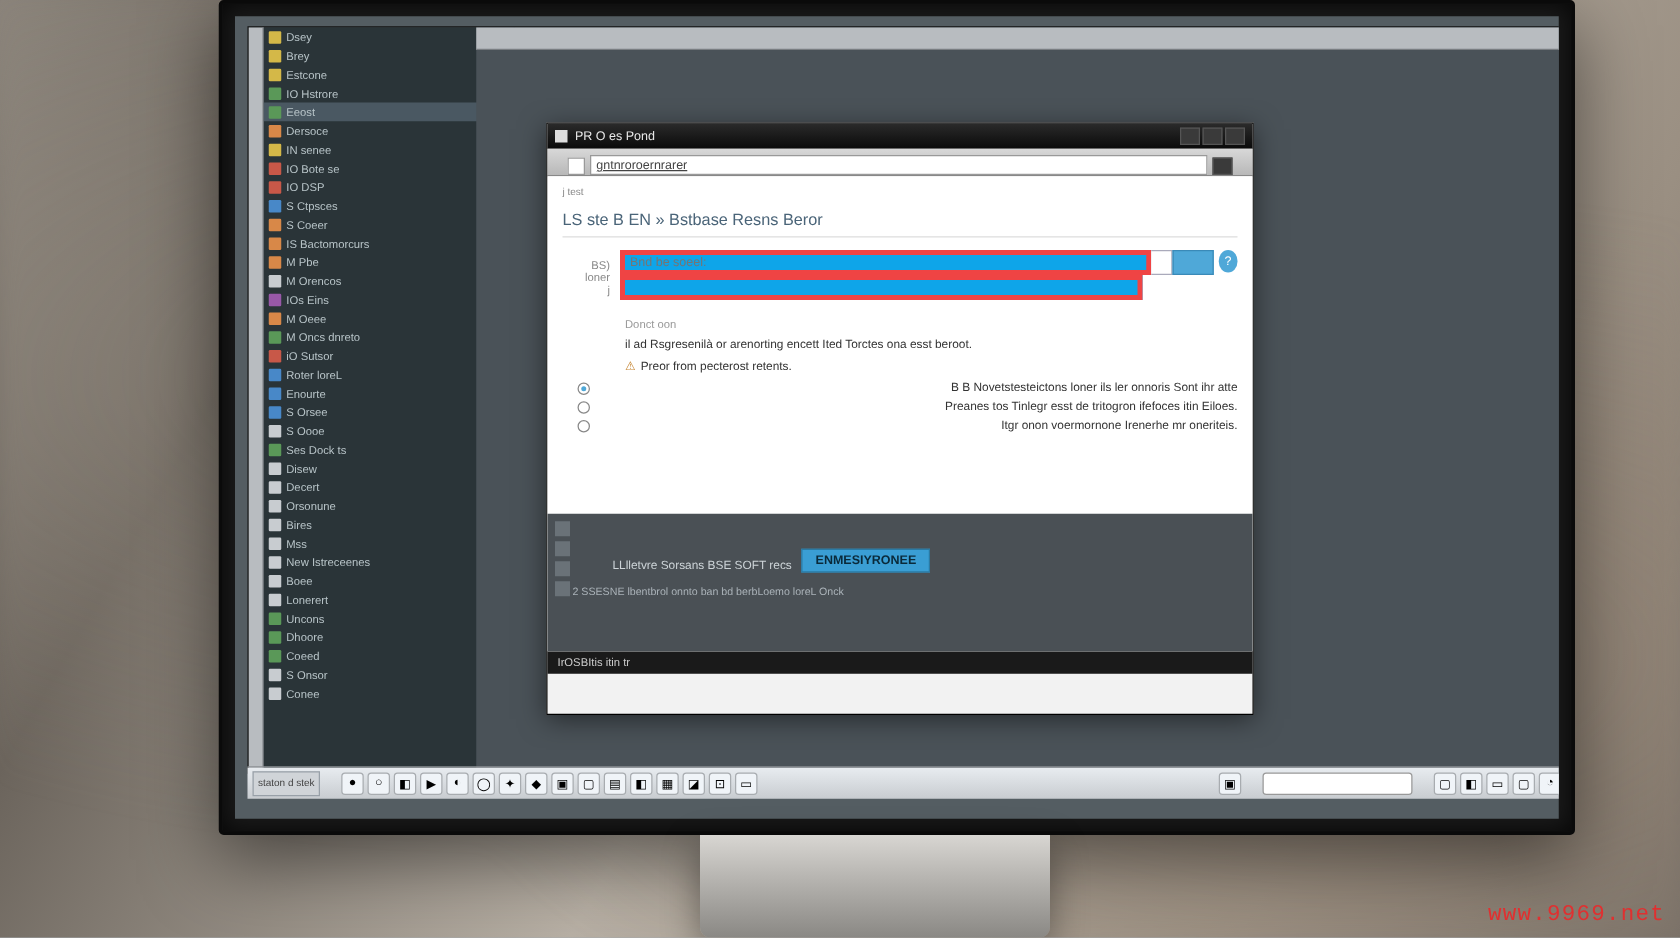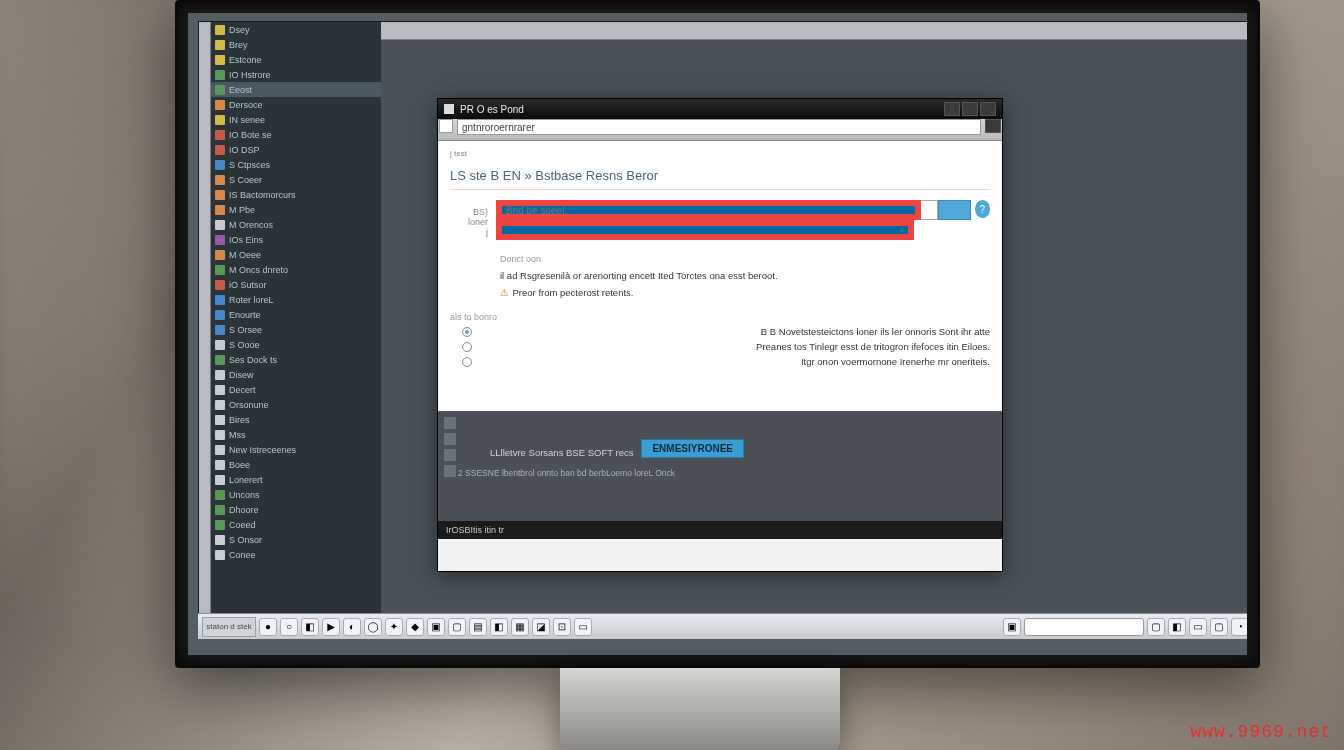--- a/index.html
+++ b/index.html
@@ -127,37 +127,38 @@
 .title-btn {
   width: 16px; height: 14px;
   background: #3a3a3a;
   border: 1px solid #555;
 }
 .dialog-url {
   height: 22px;
   background: linear-gradient(180deg, #d8d8d8, #b8b8b8);
   border-bottom: 1px solid #888;
   display: flex;
-  align-items: flex-start;
-  padding: 0 1px;
+  align-items: flex-end;
+  padding: 0 16px;
   font-size: 10px;
   color: #444;
+  text-decoration: underline;
 }
 .url-icon { width: 14px; height: 14px; background: #fff; border: 1px solid #999; margin-right: 4px; }
 .url-field { flex: 1; height: 16px; background: #fff; border: 1px solid #999; padding: 0 4px; display: flex; align-items: center; }
 .dialog-body { background: #fff; padding: 8px 12px; height: 380px; position: relative; font-size: 10px; color: #444; }
 .crumb { font-size: 8px; color: #888; }
 .heading { font-size: 13px; color: #4a6478; margin: 10px 0; padding-bottom: 6px; border-bottom: 1px solid #ddd; }
 .form-row { display: flex; align-items: center; gap: 8px; margin: 6px 0; }
 .form-label { width: 38px; font-size: 9px; color: #888; text-align: right; padding-top: 4px; }
 .input-stack { flex: 1; }
 .text-input {
   width: 100%; height: 20px;
-  border: 6px solid #ef4444;
-  background: #0369a1;
+  border: 4px solid #ef4444;
+  background: #0ea5e9;
   padding: 0 4px;
   font-size: 10px;
 }
 .tail-box { width: 20px; height: 20px; border: 1px solid #aab; border-left: none; background: #fff; }
 .tail-btn { width: 38px; height: 20px; background: #4fa8d8; border: 1px solid #3a8ab8; }
 .tail-info { width: 18px; height: 18px; border-radius: 50%; background: #4fa8d8; margin-left: 4px; display:flex;align-items:center;justify-content:center;color:#fff;font-size:10px; }
 .para { margin: 6px 0 6px 50px; font-size: 9.5px; color: #333; }
 .para.warn::before { content: "⚠"; color: #c88a3a; margin-right: 4px; }
 .sect-label { font-size: 9px; color: #999; margin: 14px 0 4px 0; }
 .radio-row { display: flex; align-items: center; gap: 6px; margin: 4px 0 4px 12px; font-size: 9.5px; color: #333; justify-content: space-between; }
@@ -192,21 +193,21 @@
 }
 .taskbar {
   position: absolute;
   left: 10px; bottom: 16px;
   width: 1055px; height: 26px;
   background: linear-gradient(180deg, #e8ecf0, #c8ccd0);
   border-top: 1px solid #8a8e92;
   display: flex;
   align-items: center;
   padding: 0 4px;
-  gap: 3px;
+  gap: 17px;
 }
 .tb-start {
   width: 54px; height: 20px;
   background: #d0d4d8;
   border: 1px solid #98a0a8;
   font-size: 8px;
   display: flex; align-items: center; justify-content: center;
   color: #444;
 }
 .tb-icon {
@@ -428,21 +429,20 @@
                   <div class="tail-info">?</div>
                 </div>
                 <input class="text-input" style="width: calc(100% - 76px);">
               </div>
             </div>
 
             <div class="sect-label" style="margin-left:50px">Donct oon</div>
             <div class="para">il ad Rsgresenilà or arenorting encett Ited Torctes ona esst beroot.</div>
             <div class="para warn">Preor from pecterost retents.</div>
 
-            <div class="sect-label">als to    bonro</div>
             <div class="radio-row">
               <span class="radio-dot on"></span>
               <span>B B Novetstesteictons loner ils ler onnoris Sont ihr atte</span>
             </div>
             <div class="radio-row">
               <span class="radio-dot"></span>
               <span>Preanes tos Tinlegr esst de tritogron ifefoces itin Eiloes.</span>
             </div>
             <div class="radio-row">
               <span class="radio-dot"></span>

